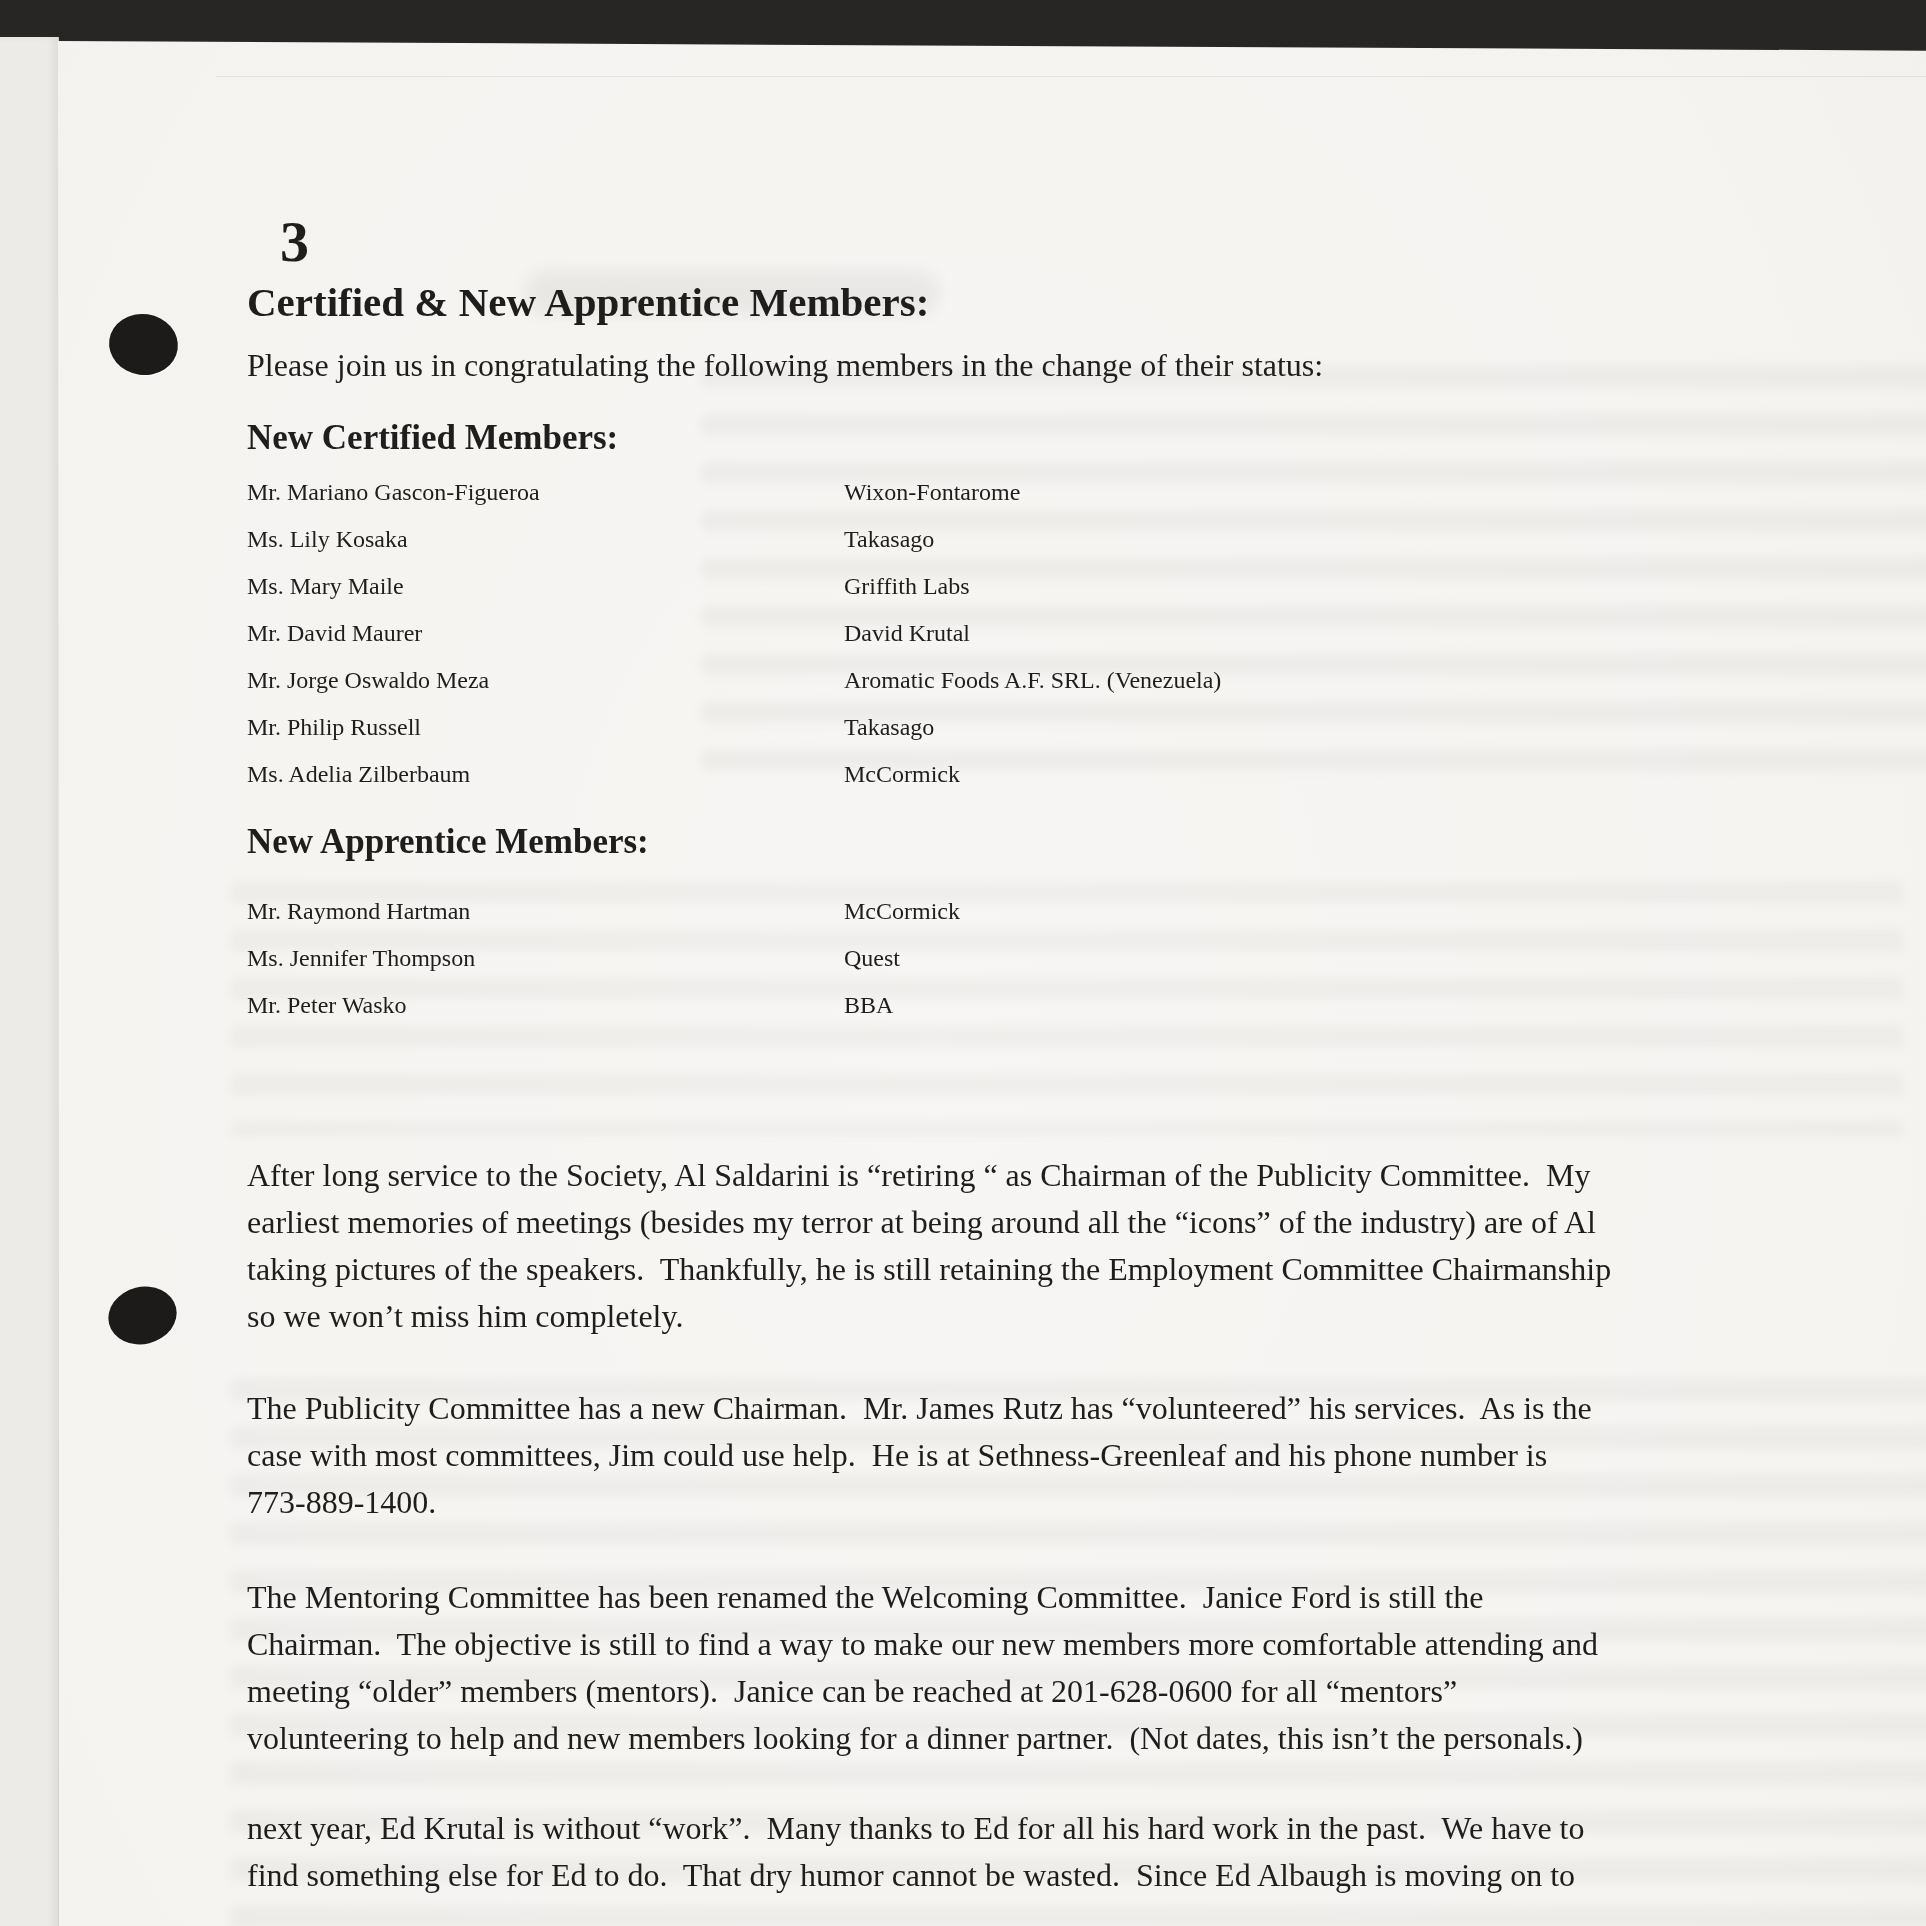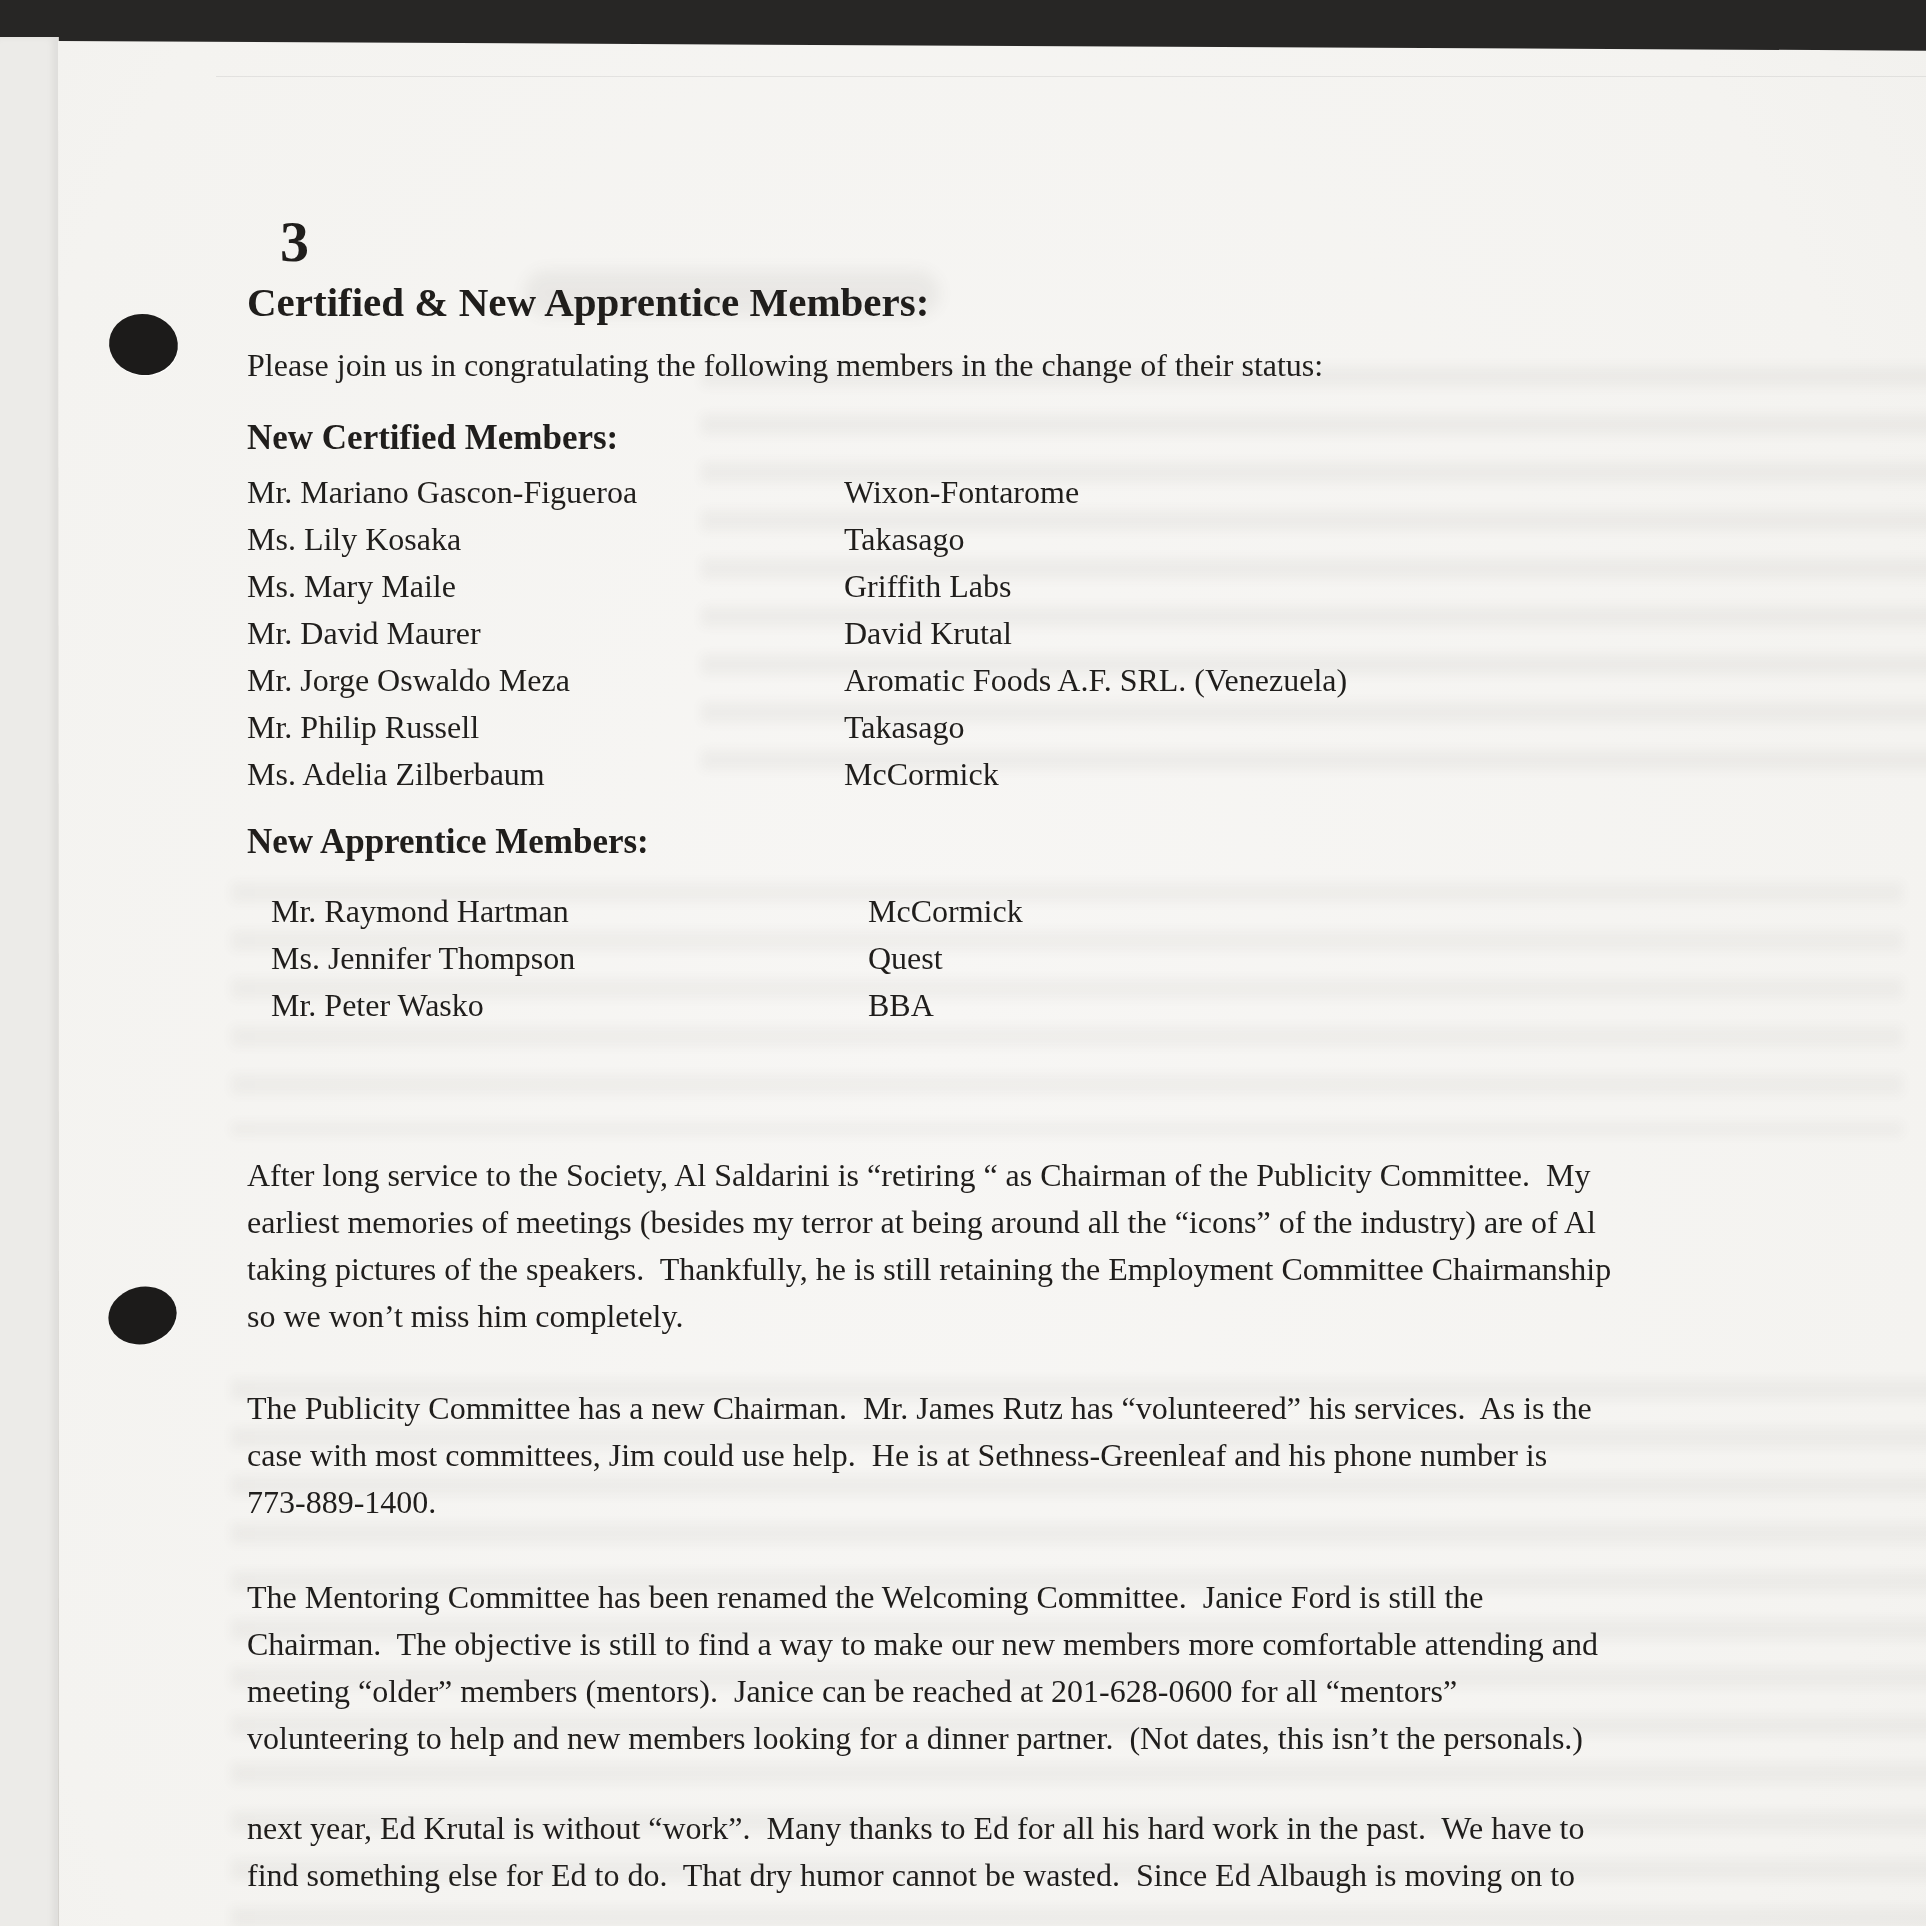--- a/index.html
+++ b/index.html
@@ -54,26 +54,26 @@
     position:absolute;left:247px;top:208px;width:1664px;
     display:flex;justify-content:space-between;align-items:baseline;
   }
   .pnum{font-size:58px;font-weight:700;margin-left:33px;}
   .ptitle{font-size:59px;font-weight:700;letter-spacing:0.4px;}
   .h1a{left:247px;top:278px;font-size:41px;font-weight:700;}
   .intro{left:247px;top:347px;font-size:32px;}
   .h2a{font-size:35px;font-weight:700;left:247px;}
   .h2a.h-cert{top:418px;}
   .h2a.h-appr{top:822px;}
-  .list{position:absolute;left:247px;font-size:32px;}
+  .list{position:absolute;left:247px;font-size:24px;}
   .list .row{height:47px;line-height:47px;display:flex;}
   .list .nm{white-space:pre;width:597px;}
   .list .co{white-space:pre;}
   .list.l1{top:469px;}
-  .list.l2{top:888px;margin-left:24px;}
+  .list.l2{top:888px;}
   .h1b{left:247px;top:1092px;font-size:54px;font-weight:700;}
   .para{position:absolute;left:247px;font-size:32px;line-height:47px;}
   .para .ln{height:47px;white-space:pre;}
   .para.p1{top:1152px;}
   .para.p2{top:1385px;}
   .para.p3{top:1574px;}
   .para.p4{top:1805px;}
 </style>
 </head>
 <body>

